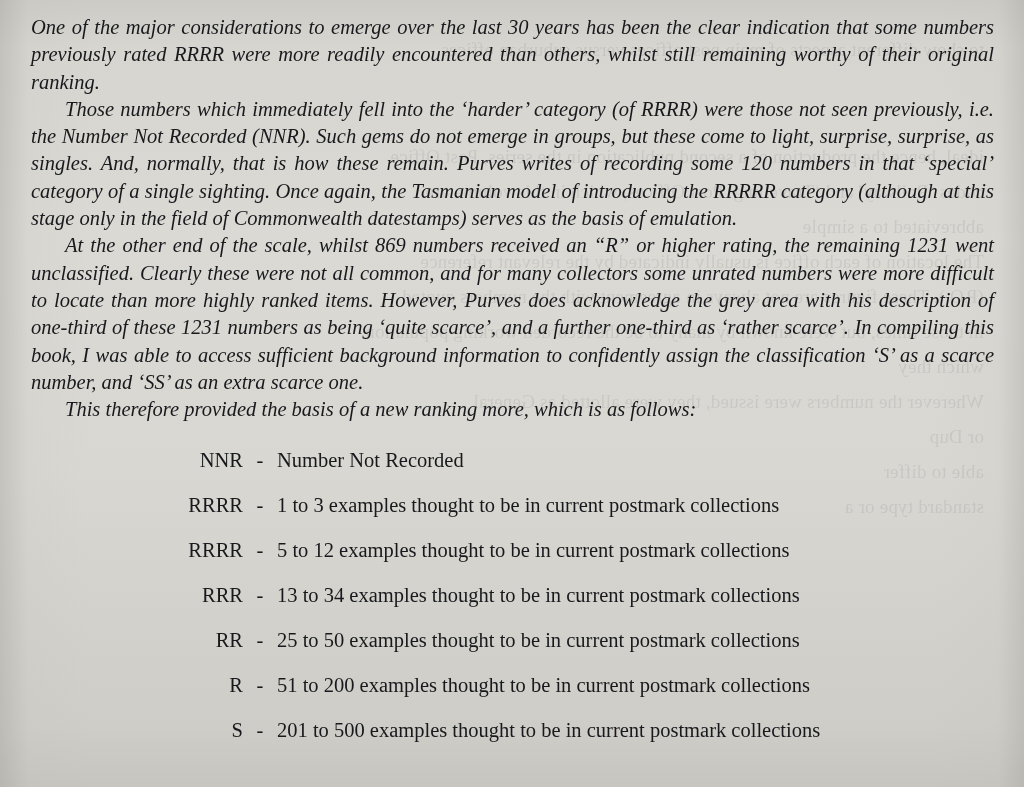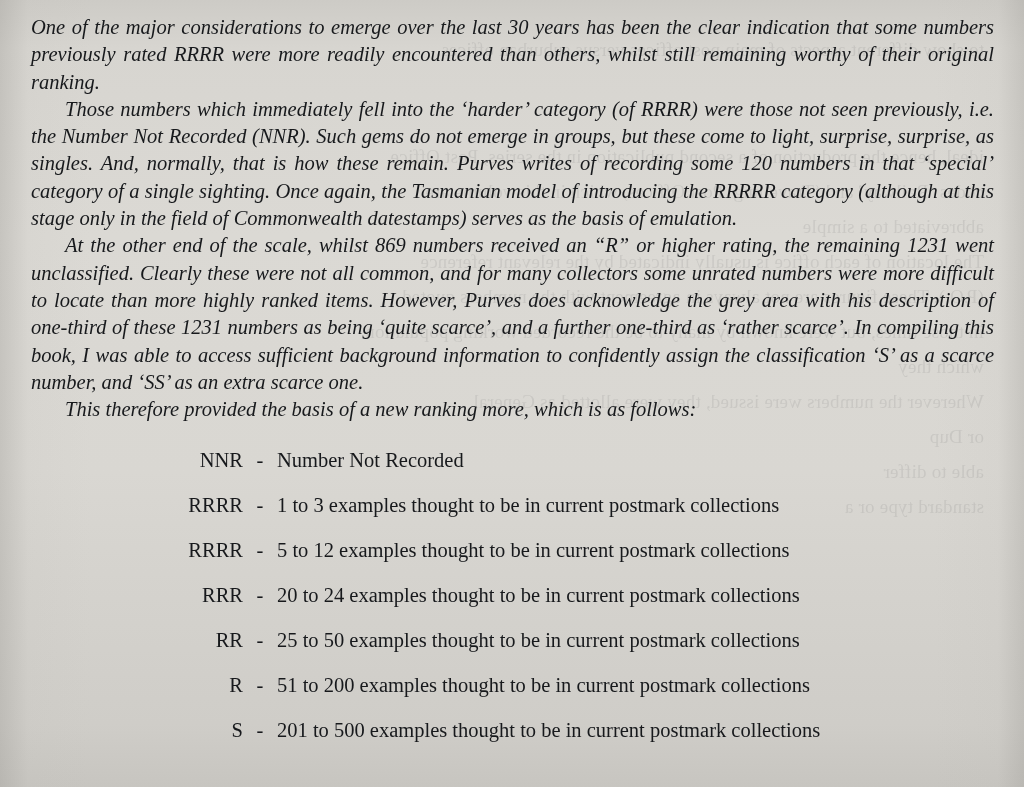--- a/index.html
+++ b/index.html
@@ -134,21 +134,21 @@
           <td class="desc">1 to 3 examples thought to be in current postmark collections</td>
         </tr>
         <tr>
           <td class="code">RRRR</td>
           <td class="dash">-</td>
           <td class="desc">5 to 12 examples thought to be in current postmark collections</td>
         </tr>
         <tr>
           <td class="code">RRR</td>
           <td class="dash">-</td>
-          <td class="desc">20 to 24 examples thought to be in current postmark collections</td>
+          <td class="desc">13 to 34 examples thought to be in current postmark collections</td>
         </tr>
         <tr>
           <td class="code">RR</td>
           <td class="dash">-</td>
           <td class="desc">25 to 50 examples thought to be in current postmark collections</td>
         </tr>
         <tr>
           <td class="code">R</td>
           <td class="dash">-</td>
           <td class="desc">51 to 200 examples thought to be in current postmark collections</td>

